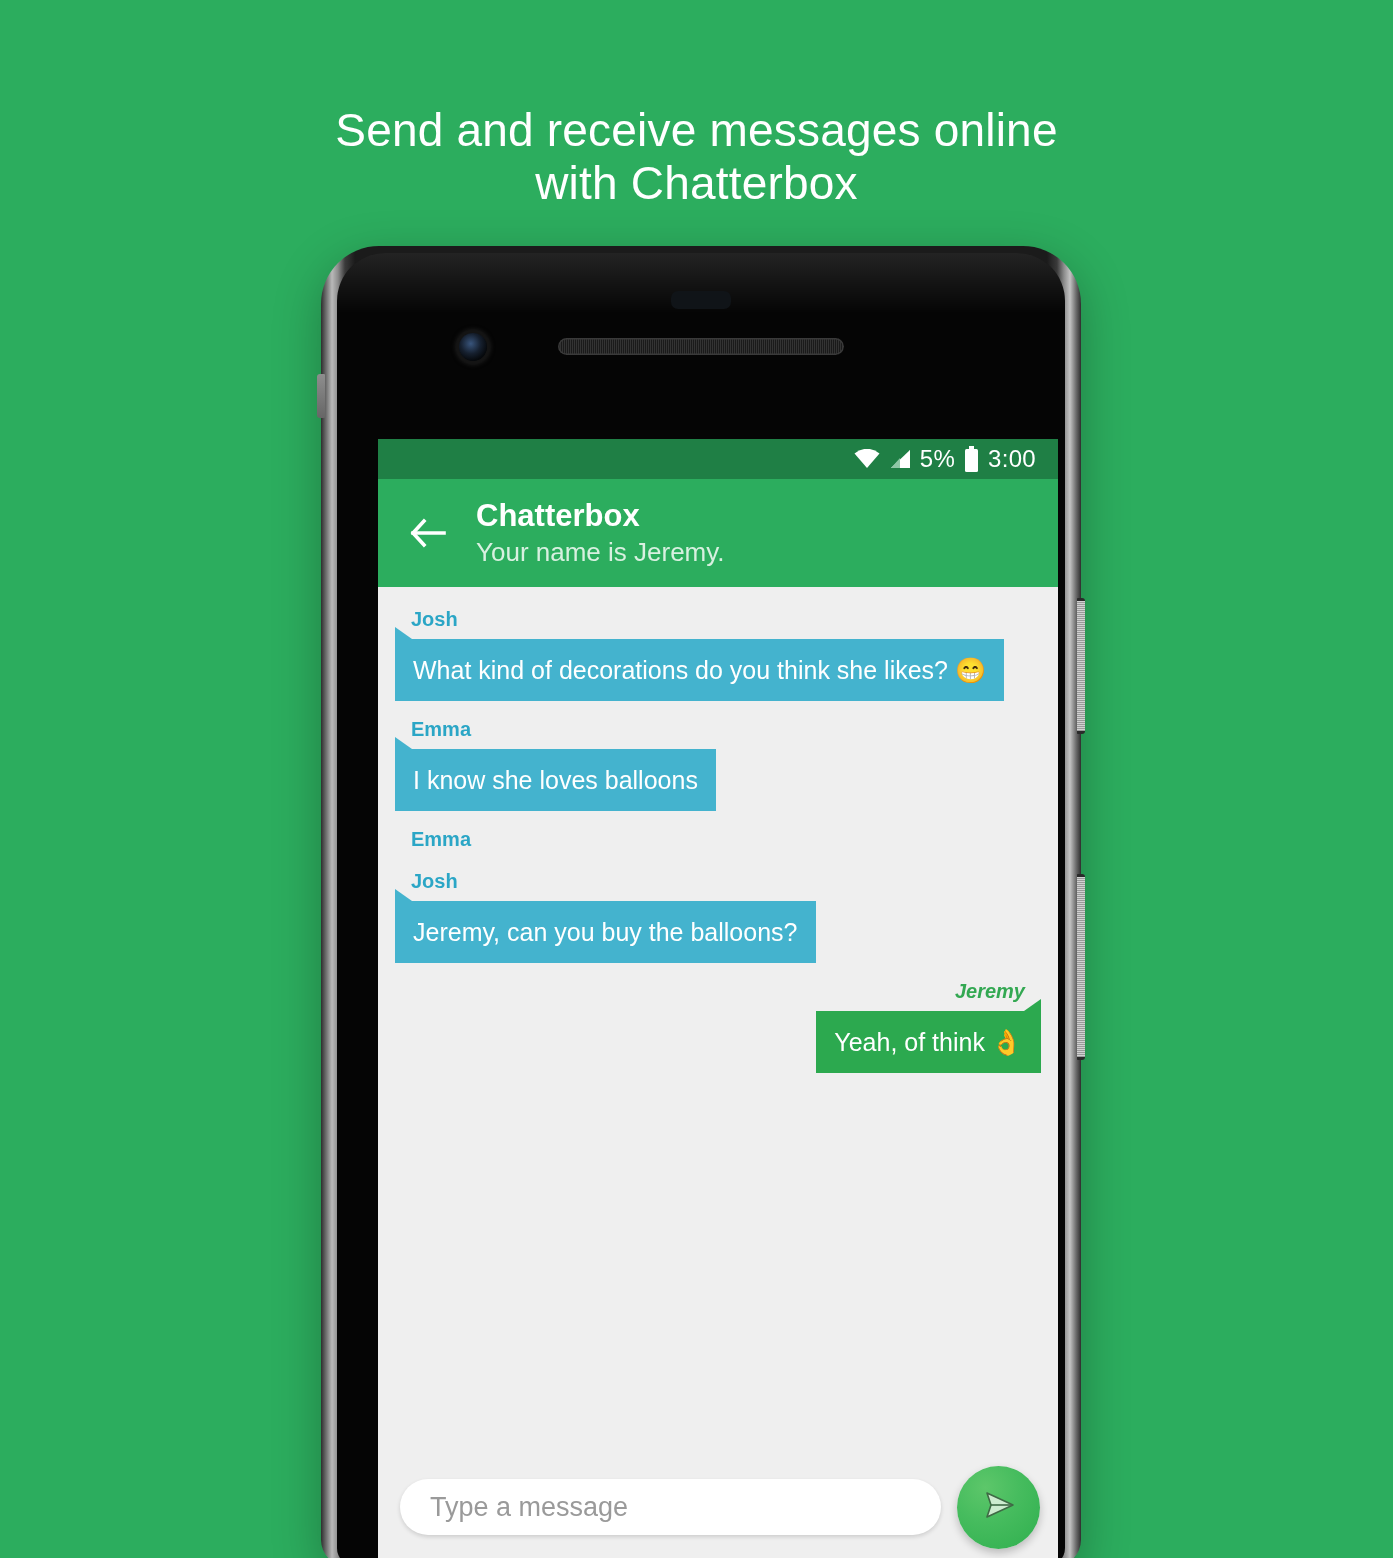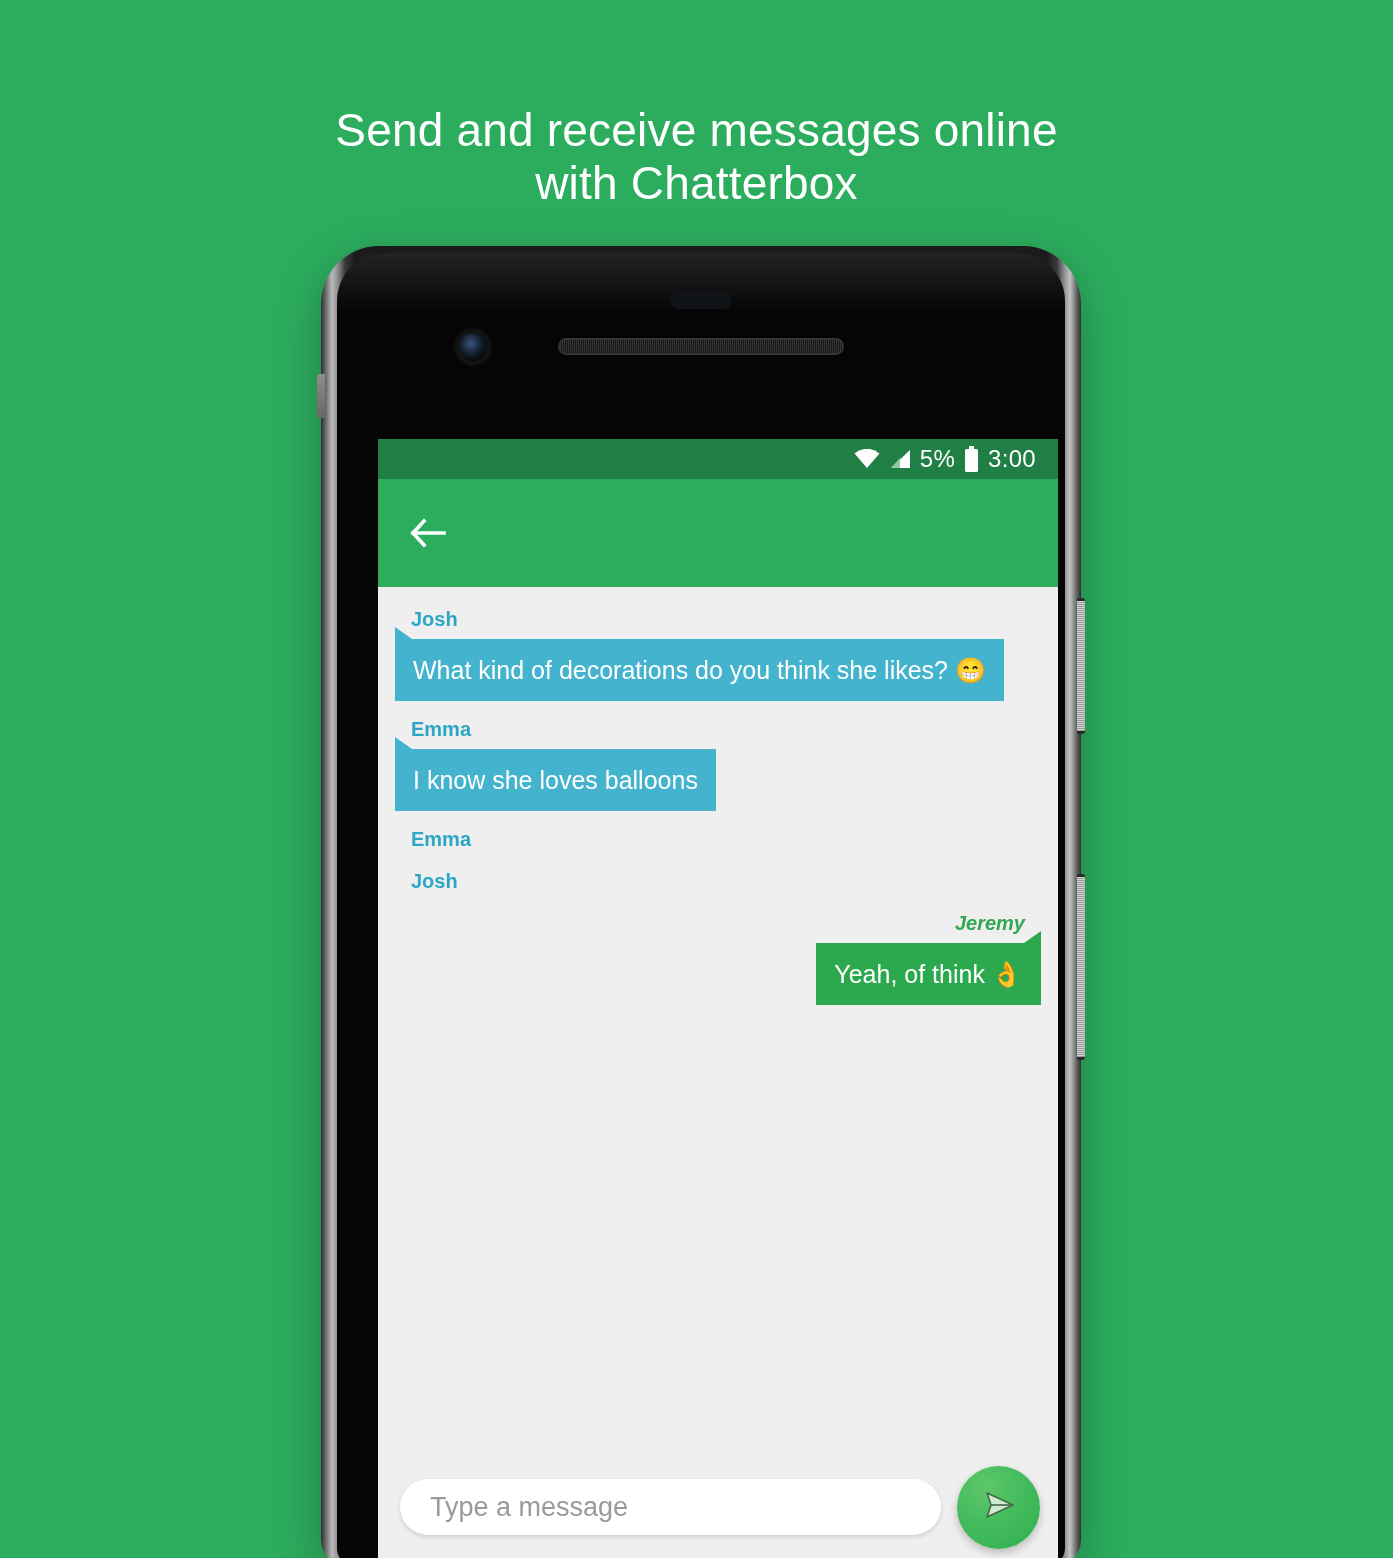--- a/index.html
+++ b/index.html
@@ -342,27 +342,31 @@
         <span class="sb-text">3:00</span>
       </div>
 
       <div class="appbar">
         <div class="back-arrow">
           <svg width="36" height="30" viewBox="0 0 36 30">
             <path d="M14 3 L3 15 L14 27" stroke="#FFFFFF" stroke-width="3.6" fill="none" stroke-linecap="square"></path>
             <line x1="3" y1="15" x2="34" y2="15" stroke="#FFFFFF" stroke-width="3.6" stroke-linecap="square"></line>
           </svg>
         </div>
+        <div class="appbar-text">
+          <div class="app-title">Chatterbox</div>
+          <div class="app-subtitle">Your name is Jeremy.</div>
+        </div>
       </div>
 
       <div class="messages" id="message-list">
           <div class="msg-row"><div class="msg-name">Josh</div><div class="bubble">What kind of decorations do you think she likes? 😁</div></div>
           <div class="msg-row"><div class="msg-name">Emma</div><div class="bubble">I know she loves balloons</div></div>
           <div class="msg-row"><div class="msg-name">Emma</div></div>
-          <div class="msg-row"><div class="msg-name">Josh</div></div>
+          <div class="msg-row"><div class="msg-name">Josh</div><div class="bubble">Jeremy, can you buy the balloons?</div></div>
           <div class="msg-row out"><div class="msg-name">Jeremy</div><div class="bubble">Yeah, of think 👌</div></div>
         </div>
 
       <div class="composer">
         <input class="msg-input" type="text" placeholder="Type a message" style="">
         <div class="send-fab">
           <span>
             <svg width="44" height="44" viewBox="0 0 44 44">
               <path d="M10 10 L36 22 L10 34 L14 22 Z" fill="#CDEBCF" stroke="#3F6A45" stroke-width="1.6" stroke-linejoin="round"></path>
               <line x1="14" y1="22" x2="36" y2="22" stroke="#3F6A45" stroke-width="1.6"></line>

